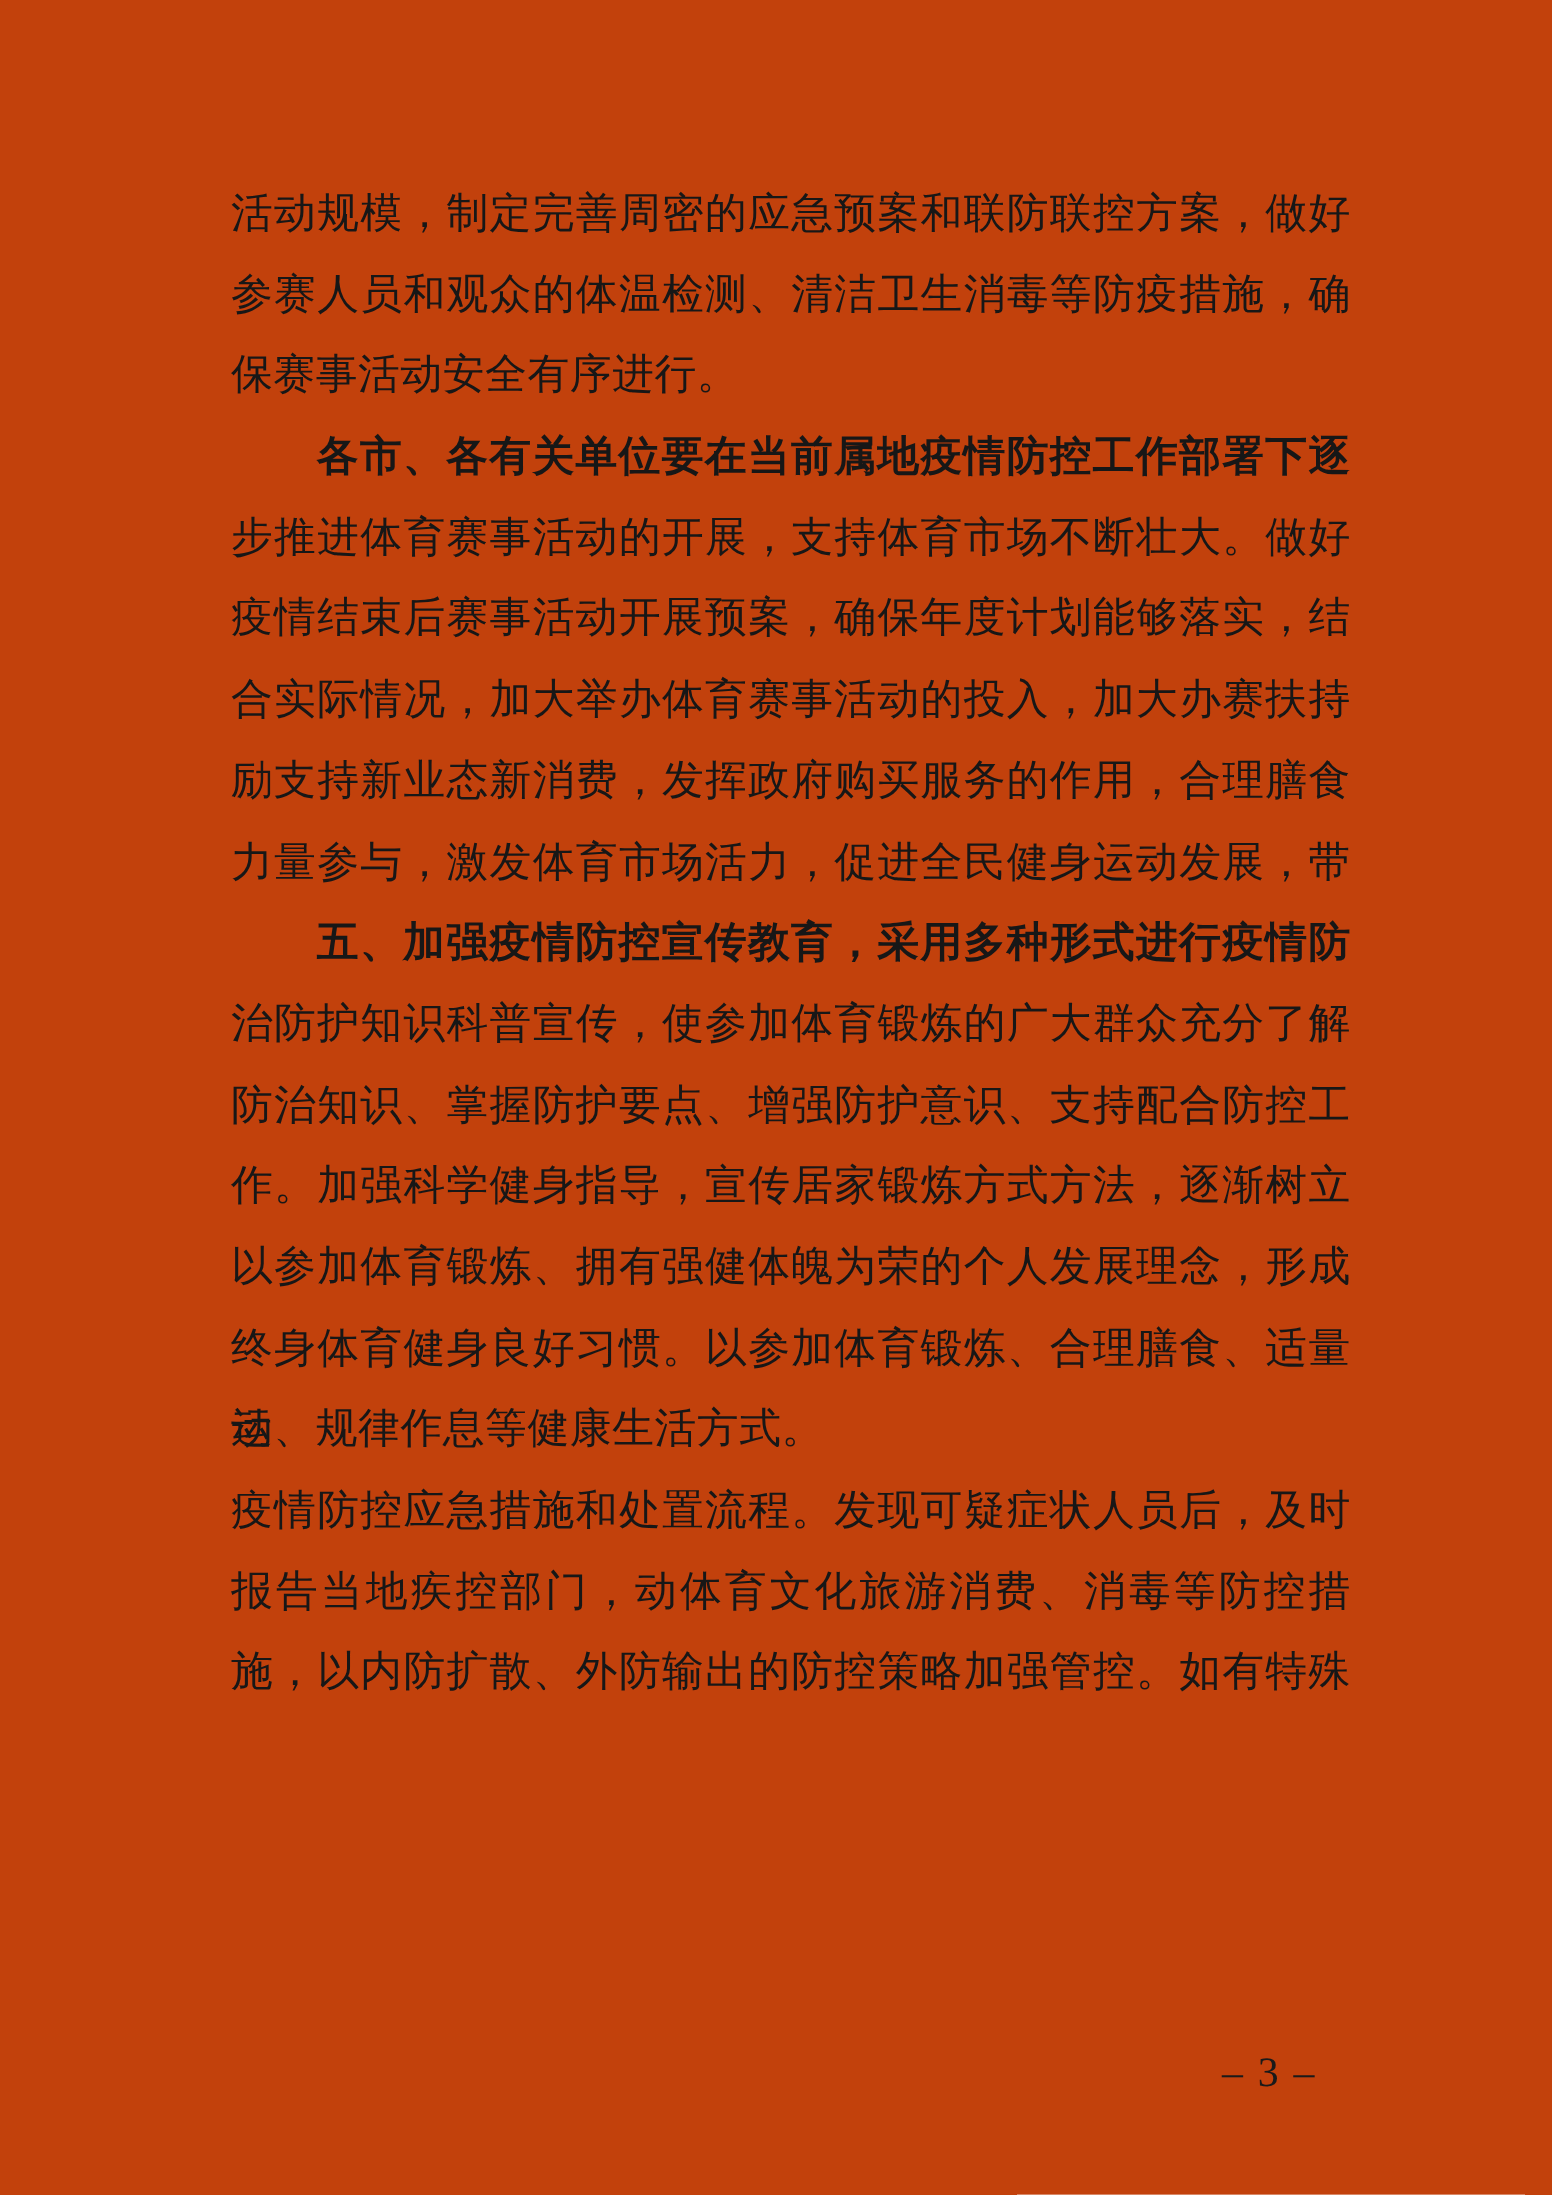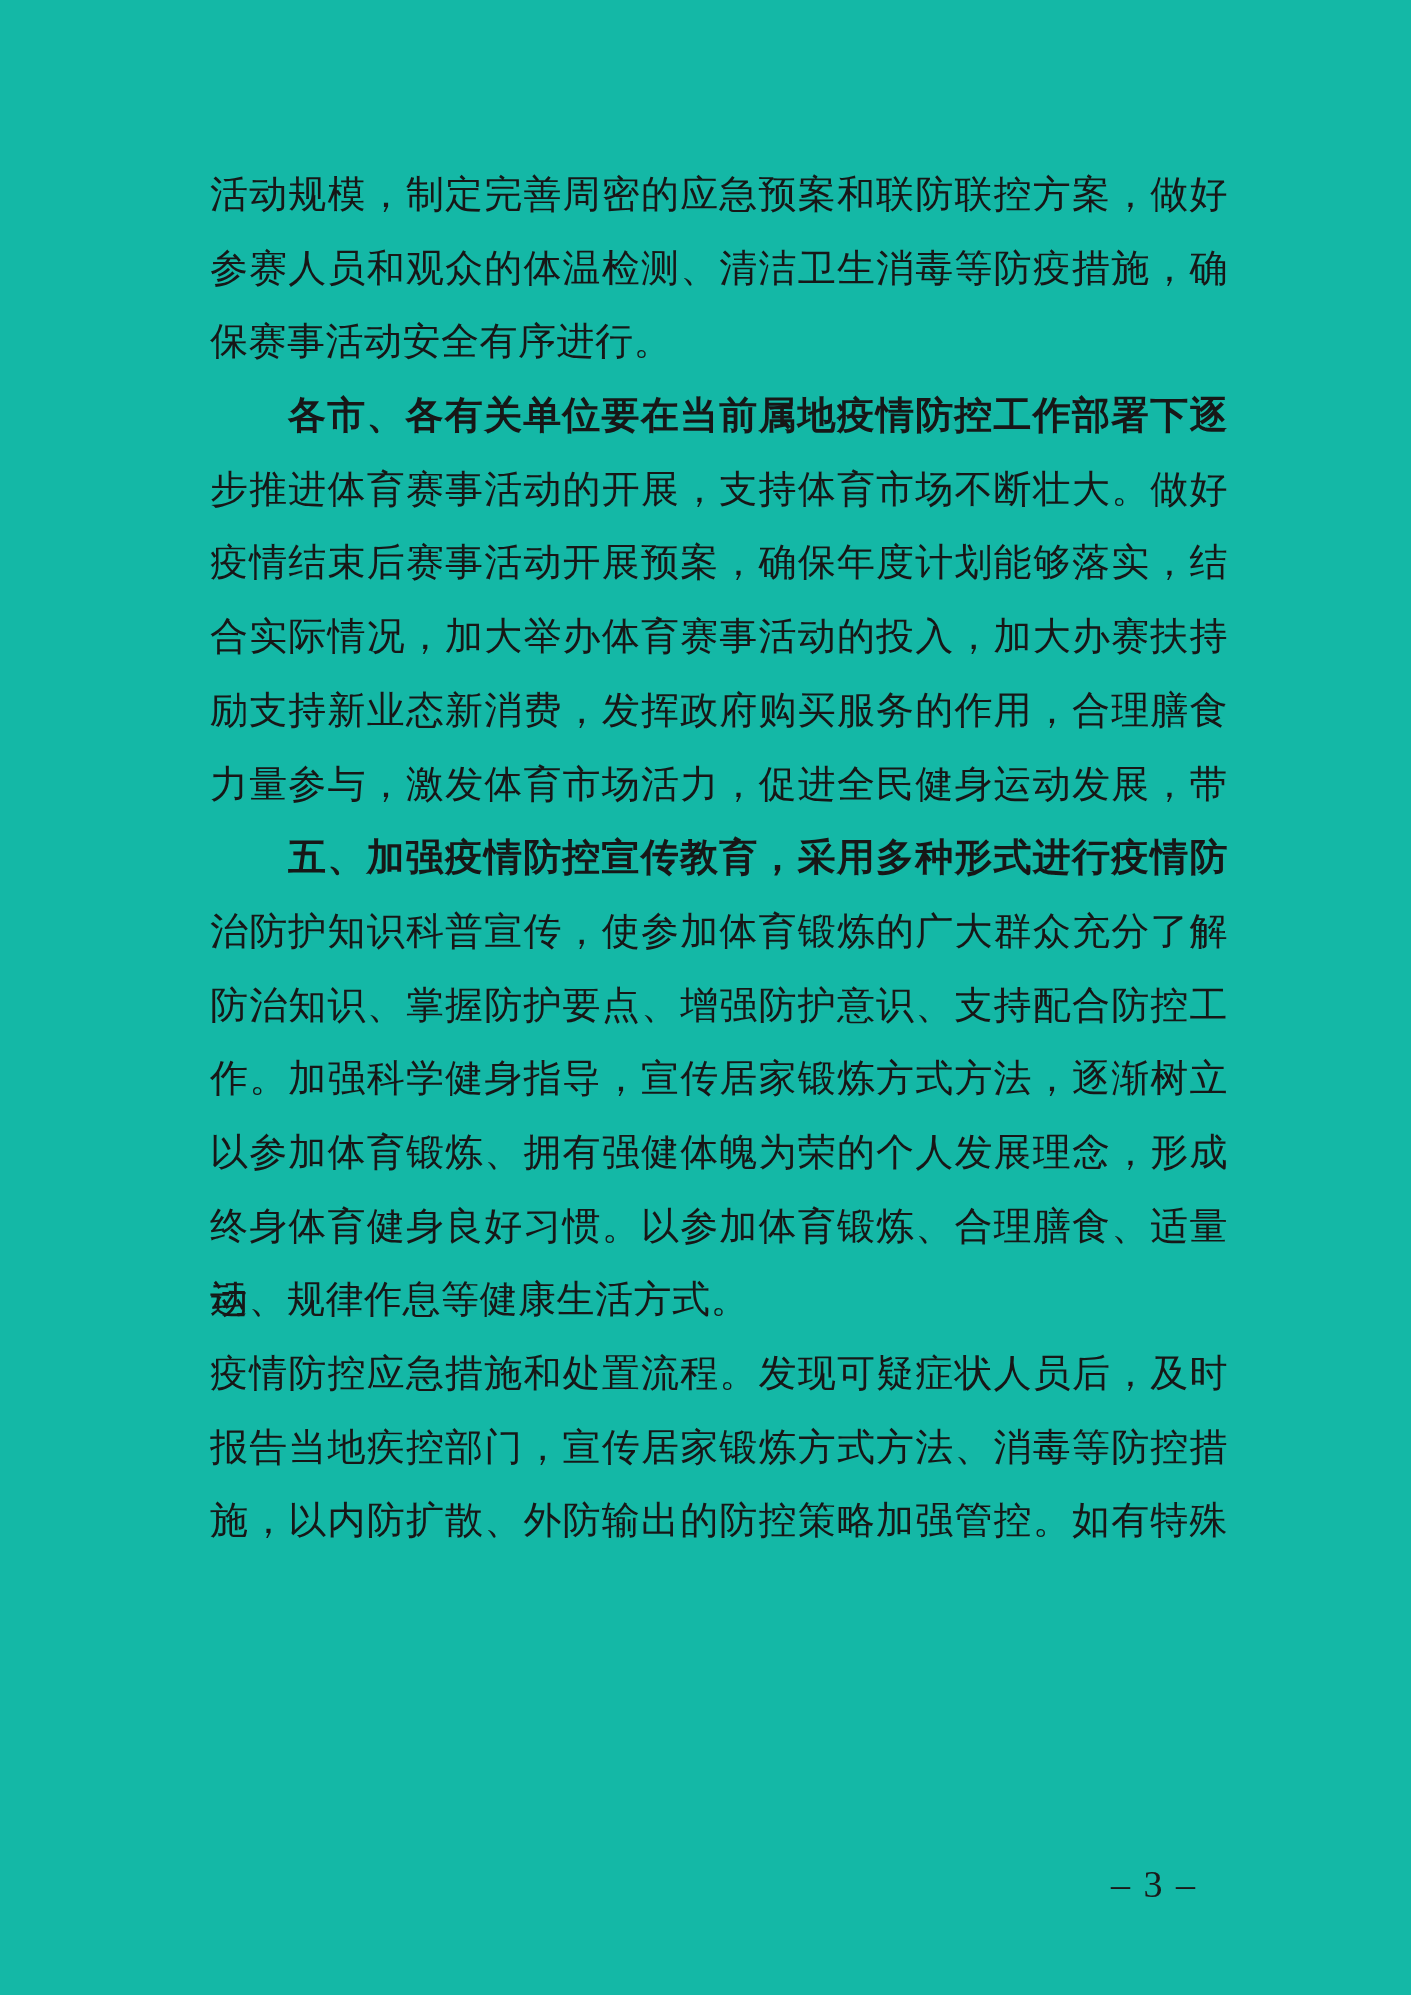--- a/index.html
+++ b/index.html
@@ -11,21 +11,21 @@
     width: 1411px;
     height: 1995px;
     position: relative;
     overflow: hidden;
     font-family: "Liberation Serif", "DejaVu Serif", serif;
     color: #171717;
   }
   .page {
     position: absolute;
     inset: 0;
-    background: #14b8a6;
+    background: #c2410c;
   }
   .content {
     position: absolute;
     left: 210px;
     top: 158px;
     width: 1018px;
   }
   .line {
     height: 73.7px;
     line-height: 73.7px;
@@ -71,17 +71,17 @@
       <div class="line">励支持新业态新消费，发挥政府购买服务的作用，合理膳食</div>
       <div class="line">力量参与，激发体育市场活力，促进全民健身运动发展，带</div>
       <div class="line indent">五、加强疫情防控宣传教育，采用多种形式进行疫情防</div>
       <div class="line">治防护知识科普宣传，使参加体育锻炼的广大群众充分了解</div>
       <div class="line">防治知识、掌握防护要点、增强防护意识、支持配合防控工</div>
       <div class="line">作。加强科学健身指导，宣传居家锻炼方式方法，逐渐树立</div>
       <div class="line">以参加体育锻炼、拥有强健体魄为荣的个人发展理念，形成</div>
       <div class="line">终身体育健身良好习惯。以参加体育锻炼、合理膳食、适量运</div>
       <div class="line para-end">动、规律作息等健康生活方式。</div>
       <div class="line">疫情防控应急措施和处置流程。发现可疑症状人员后，及时</div>
-      <div class="line">报告当地疾控部门，宣传居家锻炼方式方法、消毒等防控措</div>
+      <div class="line">报告当地疾控部门，动体育文化旅游消费、消毒等防控措</div>
       <div class="line">施，以内防扩散、外防输出的防控策略加强管控。如有特殊</div>
     </div>
   <div class="footer">– 3 –</div>
 </div>
 
 </body></html>

